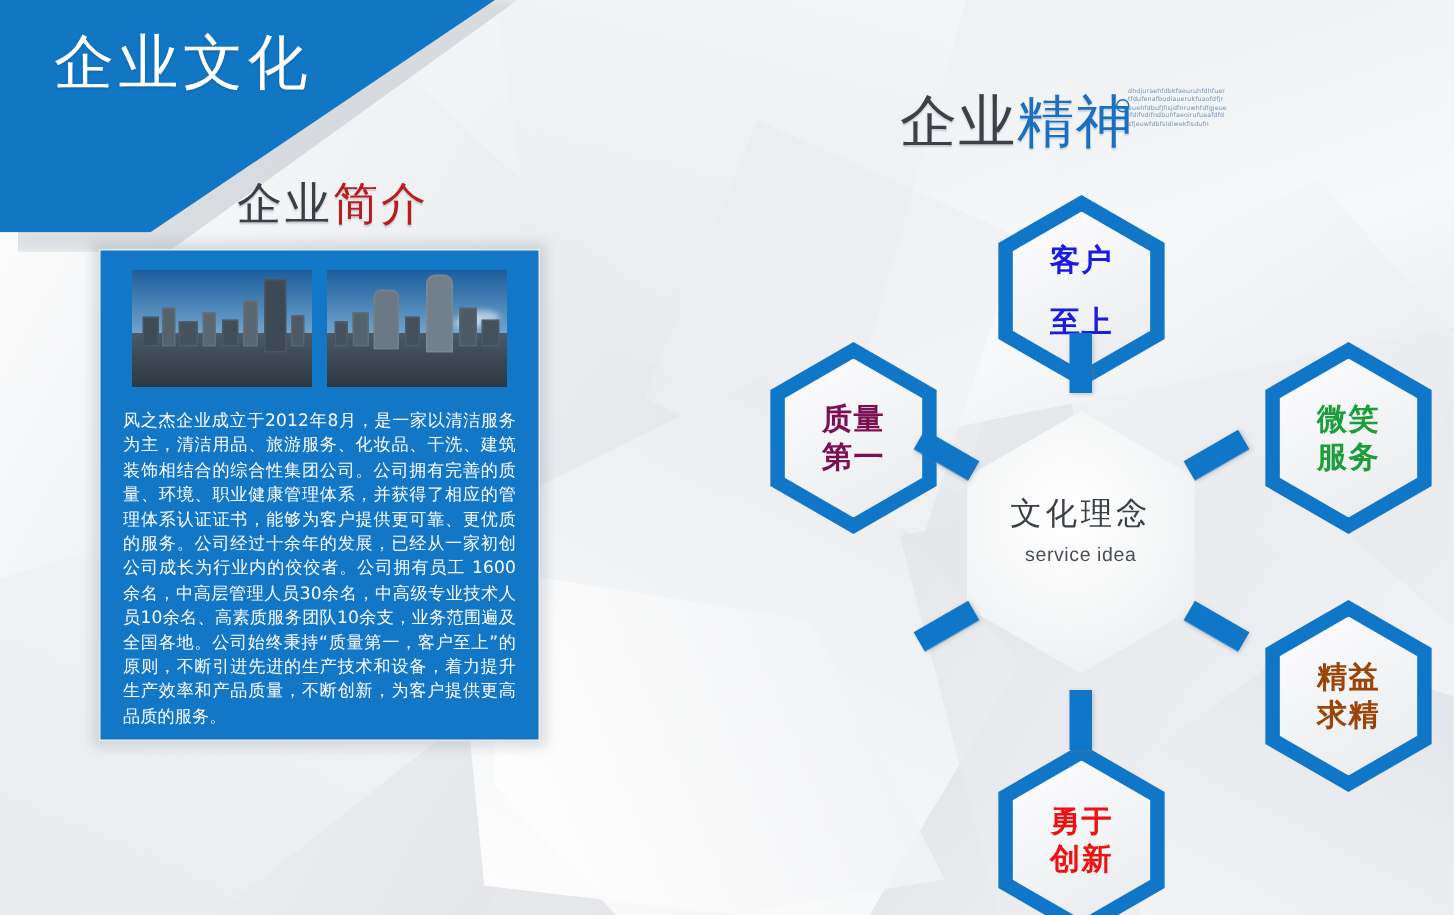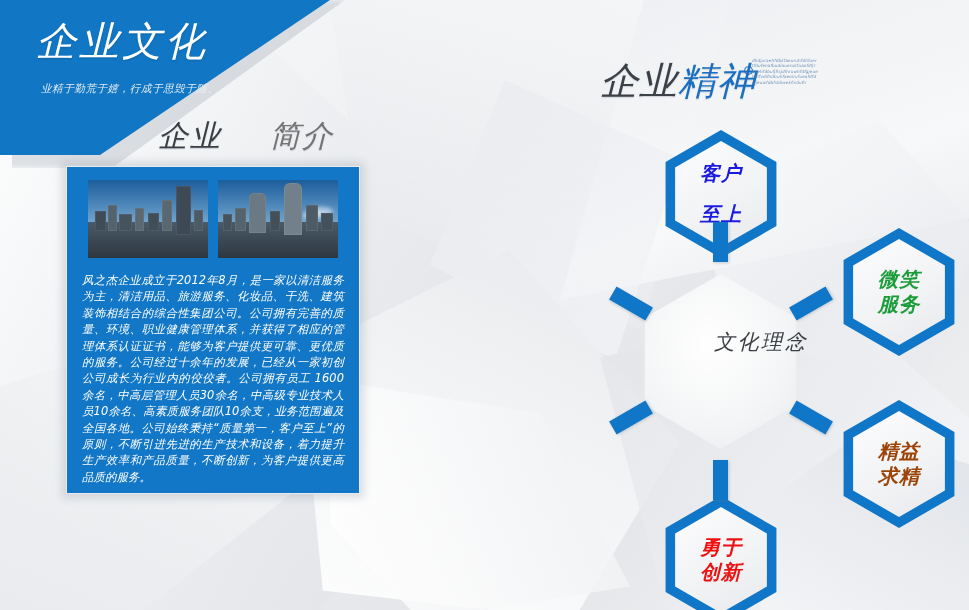--- a/index.html
+++ b/index.html
@@ -1,21 +1,21 @@
 <!DOCTYPE html>
 <html><head>
 <meta charset="utf-8">
 <style>
   html,body{margin:0;padding:0;}
   body{
     width:969px;height:610px;overflow:hidden;position:relative;
     font-family:"Liberation Sans","DejaVu Sans",sans-serif;
     background:#f2f3f4;
   }
-  .stage{position:absolute;inset:0;width:969px;height:610px;overflow:hidden;font-style:italic;}
+  .stage{position:absolute;inset:0;width:969px;height:610px;overflow:hidden;}
 
   
   .bg-base{
     position:absolute;inset:0;
     background:
       linear-gradient(135deg,#fbfbfc 0%,#eceef0 40%,#e3e5e8 70%,#f4f5f6 100%);
   }
   .facet{position:absolute;}
   .f1{left:0;top:0;width:520px;height:610px;
       background:linear-gradient(118deg,#ffffff 0%,#e9ebee 55%,#dfe1e5 100%);
@@ -82,21 +82,21 @@
   }
 
   
   .sec-title{
     position:absolute;left:158px;top:116px;z-index:5;
     font-family:"DejaVu Sans","Liberation Sans",sans-serif;
     font-size:30px;font-weight:400;letter-spacing:2px;white-space:nowrap;
     text-shadow:0 1px 1px rgba(160,170,180,.55);
   }
   .sec-title .dark{color:#3a3f45;}
-  .sec-title .blue{color:#737373;margin-left:48px;}
+  .sec-title .blue{color:#b91c1c;}
 
   
   .panel-shadow{
     position:absolute;left:62px;top:162px;width:302px;height:336px;
     background:rgba(140,150,162,.30);filter:blur(4px);z-index:4;
   }
   .panel{
     position:absolute;left:66px;top:166px;width:294px;height:328px;
     background:#1277c6;z-index:5;
     border:1px solid #e9ebee;
@@ -199,21 +199,21 @@
 
   .hex-center{
     position:absolute;width:175px;height:175px;
   }
   .hex-center .inner{
     position:absolute;inset:0;
     background:radial-gradient(ellipse at 45% 40%,#ffffff 0%,#f4f5f6 55%,#e6e8ea 100%);
     clip-path:polygon(50% 0%,93.3% 25%,93.3% 75%,50% 100%,6.7% 75%,6.7% 25%);
   }
   .hex-center .cn{
-    position:absolute;left:0;right:0;top:54px;text-align:right;
+    position:absolute;left:0;right:0;top:54px;text-align:center;
     font-family:"DejaVu Sans","Liberation Sans",sans-serif;
     font-size:21px;color:#3b4046;letter-spacing:2.5px;
   }
   .hex-center .en{
     position:absolute;left:0;right:0;top:88px;text-align:center;
     font-family:"Liberation Sans","DejaVu Sans",sans-serif;
     font-size:13px;color:#4a4f55;letter-spacing:.4px;
   }
 
   .stem{position:absolute;background:#0f76c8;z-index:4;
@@ -232,21 +232,20 @@
   <div class="facet f10"></div>
   <div class="facet f4"></div>
   <div class="facet f5"></div>
   <div class="facet f6"></div>
   <div class="facet f7"></div>
   <div class="facet f8"></div>
 
   <div class="banner-shadow"></div>
   <div class="banner"></div>
   <div class="banner-cn">企业文化</div>
-  <div class="banner-sub">业精于勤荒于嬉，行成于思毁于随。</div>
 
   <div class="sec-title">
     <span class="dark">企业</span><span class="blue">简介</span>
   </div>
 
   <div class="panel-shadow"></div>
   <div class="panel"></div>
 
   <div class="panel-photos">
     <div class="photo p1">
@@ -289,20 +288,21 @@
     <div class="stem" style="left:233px;top:112px;width:15px;height:40px;"></div>
     <div class="stem" style="left:233px;top:350px;width:15px;height:40px;"></div>
     <div class="stem" style="left:130px;top:186px;width:42px;height:15px;transform:rotate(30deg);"></div>
     <div class="stem" style="left:310px;top:186px;width:42px;height:15px;transform:rotate(-30deg);"></div>
     <div class="stem" style="left:130px;top:300px;width:42px;height:15px;transform:rotate(-30deg);"></div>
     <div class="stem" style="left:310px;top:300px;width:42px;height:15px;transform:rotate(30deg);"></div>
 
     <div class="hex-center" style="left:153px;top:164px;">
       <div class="inner"></div>
       <div class="cn">文化理念</div>
+      <div class="en">service idea</div>
     </div>
 
     <div class="hex" style="left:177px;top:20px;">
       <div class="outer"></div>
       <div class="inner"></div>
       <div class="lbl" id="lbl0" style="color: rgb(26, 26, 224); gap: 16px;">
         <span>客户</span>
         <span>至上</span>
       </div>
     </div>
@@ -328,15 +328,23 @@
     <div class="hex" style="left:177px;top:386px;">
       <div class="outer"></div>
       <div class="inner"></div>
       <div class="lbl" id="lbl3" style="color: rgb(238, 17, 17);">
         <span>勇于</span>
         <span>创新</span>
       </div>
     </div>
 
 
+    <div class="hex" style="left:25px;top:118px;">
+      <div class="outer"></div>
+      <div class="inner"></div>
+      <div class="lbl" id="lbl5" style="color: rgb(124, 15, 82);">
+        <span>质量</span>
+        <span>第一</span>
+      </div>
+    </div>
 
   </div>
 </div>
 
 </body></html>

